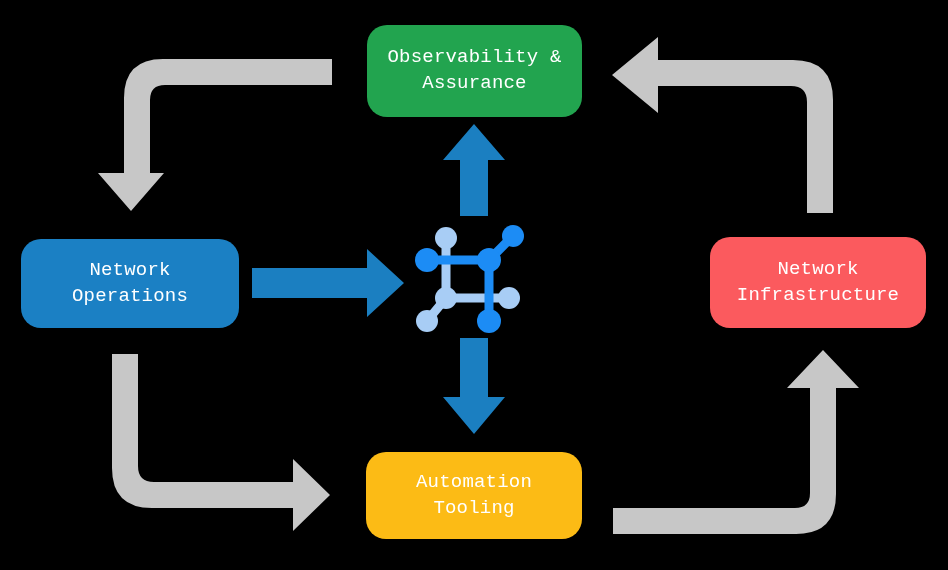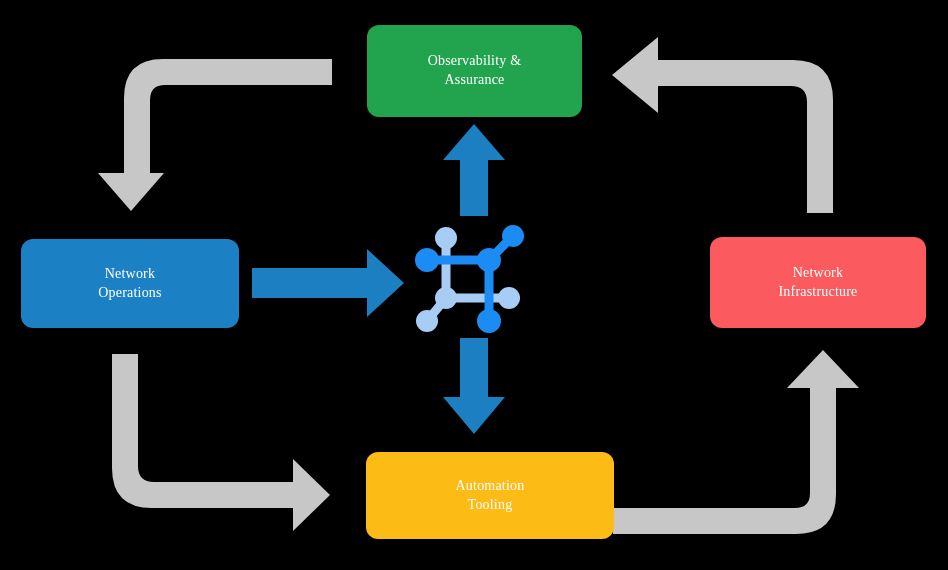--- a/index.html
+++ b/index.html
@@ -18,41 +18,41 @@
     width: 948px;
     height: 570px;
     background: #000000;
   }
   .node-box {
     position: absolute;
     display: flex;
     align-items: center;
     justify-content: center;
     text-align: center;
-    border-radius: 12px;
+    border-radius: 20px;
     color: #ffffff;
-    font-size: 14px;
+    font-size: 19px;
     line-height: 1.35;
     letter-spacing: 0.2px;
-    font-family: Liberation Serif, serif;
+    font-family: Liberation Mono, monospace;
     box-sizing: border-box;
     padding: 6px 10px;
     white-space: pre-line;
   }
   #box-observability {
     left: 367px; top: 25px; width: 215px; height: 92px;
   }
   #box-netops {
     left: 21px; top: 239px; width: 218px; height: 89px;
   }
   #box-netinfra {
     left: 710px; top: 237px; width: 216px; height: 91px;
   }
   #box-automation {
-    left: 366px; top: 452px; width: 248px; height: 87px;
+    left: 366px; top: 452px; width: 216px; height: 87px;
   }
   .svg-layer {
     position: absolute;
     left: 0; top: 0;
     width: 948px;
     height: 570px;
   }
   .center-icon {
     position: absolute;
     left: 415px;

